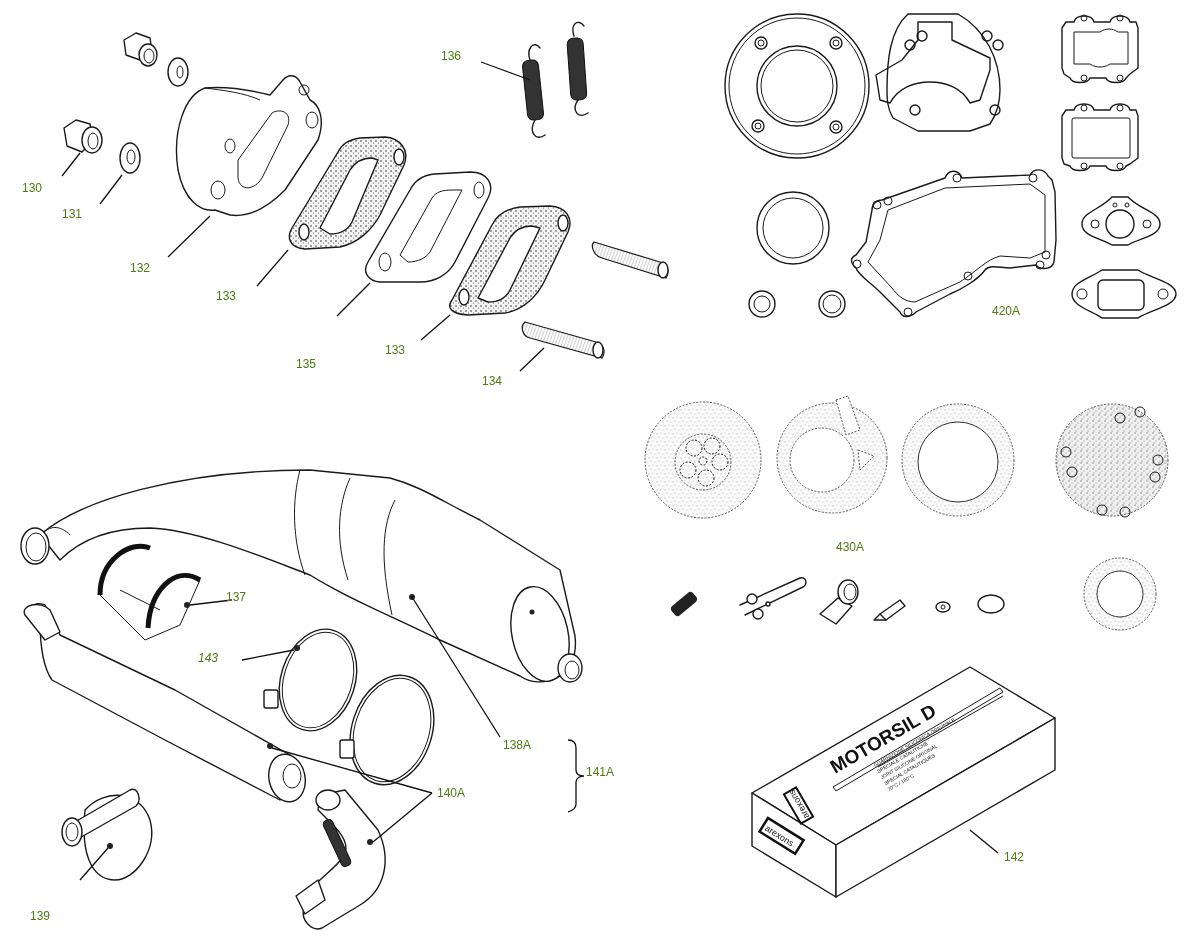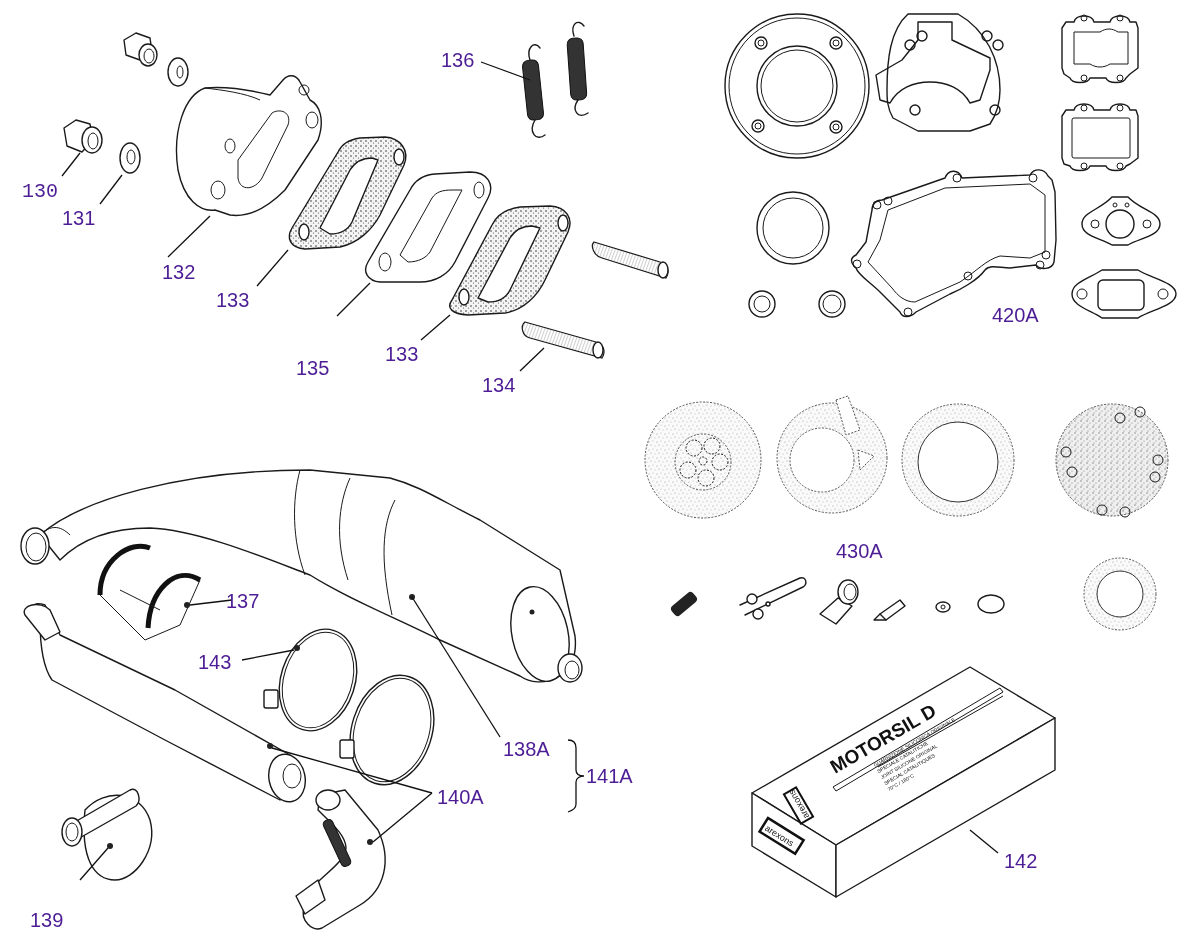--- a/index.html
+++ b/index.html
@@ -6,21 +6,21 @@
   body { width: 1200px; height: 951px; position: relative; overflow: hidden; font-family: "Liberation Sans", sans-serif; }
   #diagram { position: absolute; left: 0; top: 0; width: 1200px; height: 951px; }
   .ln { fill: none; stroke: #1a1a1a; stroke-width: 1.4; stroke-linejoin: round; stroke-linecap: round; }
   .thin { fill: none; stroke: #1a1a1a; stroke-width: 1; }
   .fillw { fill: #ffffff; stroke: #1a1a1a; stroke-width: 1.4; stroke-linejoin: round; }
   .felt { fill: url(#speckle); stroke: #555; stroke-width: 1; stroke-dasharray: 2 1.5; }
   .felt-dark { fill: url(#speckle2); stroke: #555; stroke-width: 1; stroke-dasharray: 2 1.5; }
   .leader { fill: none; stroke: #111; stroke-width: 1.3; }
   .dot { fill: #222; }
   .coil { fill: #333; stroke: #111; stroke-width: 1; }
-  .label { position: absolute; font-family: "Liberation Sans", sans-serif; font-size: 20px; color: #4c1d95; line-height: 1; white-space: nowrap; text-align: right; }
+  .label { position: absolute; font-family: "Liberation Sans", sans-serif; font-size: 12px; color: #4d7c0f; line-height: 1; white-space: nowrap; text-align: right; }
   .box-text { font-family: "Liberation Sans", sans-serif; fill: #111; }
 </style>
 </head>
 <body>
 
 <svg id="diagram" viewBox="0 0 1200 951" xmlns="http://www.w3.org/2000/svg">
   <defs>
     <pattern id="speckle" width="8" height="8" patternUnits="userSpaceOnUse">
       <rect width="8" height="8" fill="#fafafa"></rect>
       <circle cx="1" cy="2" r="0.6" fill="#999"></circle>
@@ -321,29 +321,29 @@
       <text class="box-text" x="0" y="-11" font-size="9" transform="rotate(180 15 -15)">arexons</text>
     </g>
     <g transform="translate(768,818) rotate(32)">
       <rect x="0" y="0" width="42" height="16" fill="#fff" stroke="#111" stroke-width="2.5"></rect>
       <text class="box-text" x="3" y="12" font-size="9">arexons</text>
     </g>
     <line class="leader" x1="970" y1="830" x2="998" y2="853"></line>
   </g>
 </svg>
 
-<div class="label" style="left:22px;top:182px;font-family:Liberation Mono, monospace;">130</div>
+<div class="label" style="left:22px;top:182px;">130</div>
 <div class="label" style="left:62px;top:208px;">131</div>
-<div class="label" style="left:130px;top:262px;margin-left:32px;">132</div>
+<div class="label" style="left:130px;top:262px;">132</div>
 <div class="label" style="left:216px;top:290px;">133</div>
 <div class="label" style="left:296px;top:322px;margin-top:36px;">135</div>
 <div class="label" style="left:385px;top:344px;">133</div>
 <div class="label" style="left:482px;top:375px;">134</div>
 <div class="label" style="left:441px;top:50px;">136</div>
 <div class="label" style="left:226px;top:591px;">137</div>
-<div class="label" style="left:198px;top:652px;">143</div>
+<div class="label" style="left:198px;top:652px;font-style:italic;">143</div>
 <div class="label" style="left:503px;top:739px;">138A</div>
 <div class="label" style="left:437px;top:787px;">140A</div>
 <div class="label" style="left:586px;top:766px;">141A</div>
 <div class="label" style="left:30px;top:910px;">139</div>
 <div class="label" style="left:972px;top:305px;margin-left:20px;">420A</div>
 <div class="label" style="left:836px;top:541px;">430A</div>
 <div class="label" style="left:1004px;top:851px;">142</div>
 
 </body></html>

